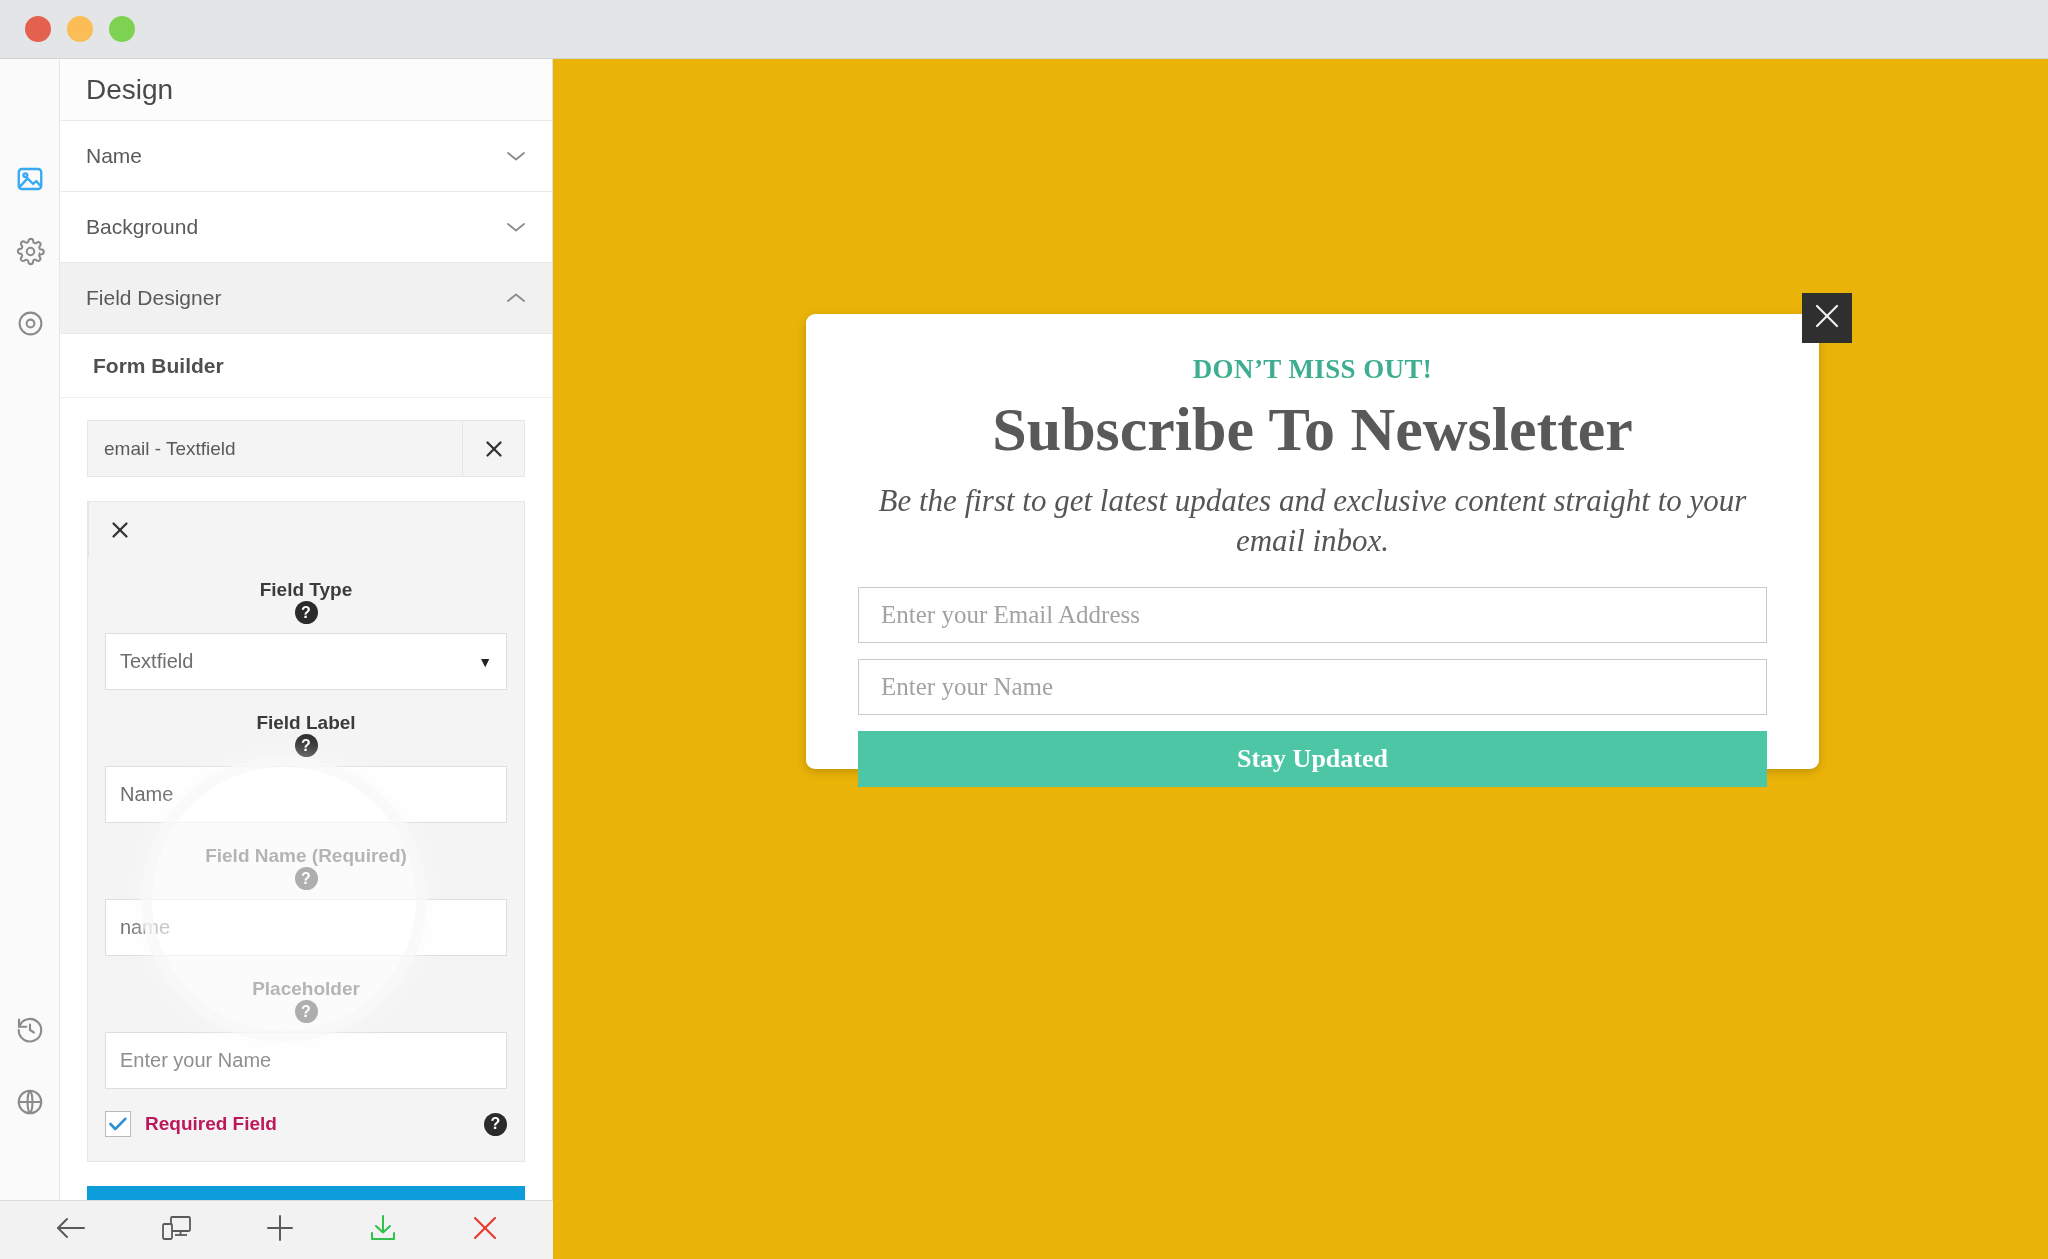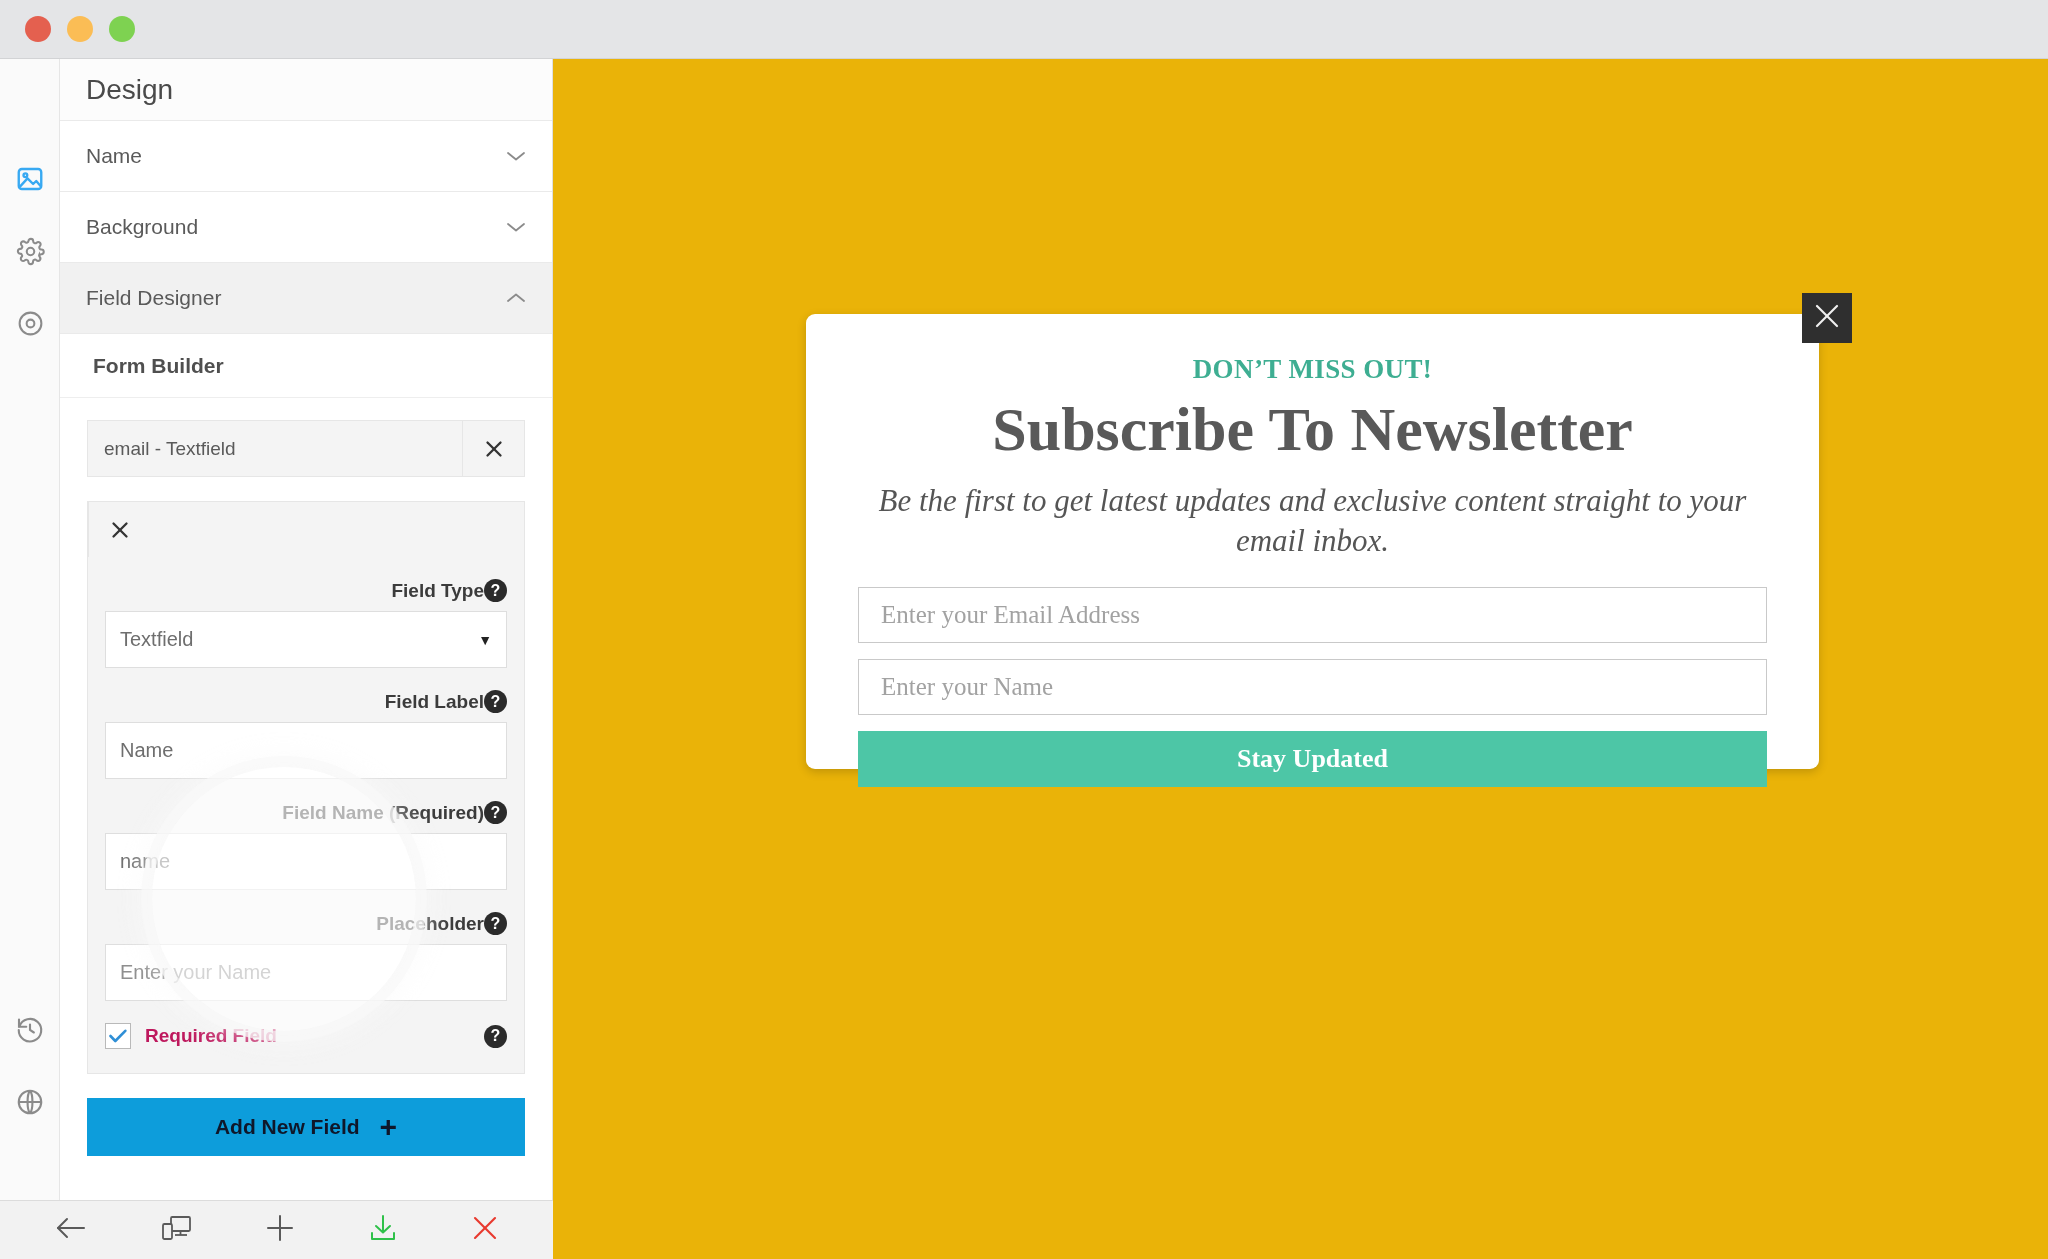--- a/index.html
+++ b/index.html
@@ -120,22 +120,23 @@
     display: flex; align-items: center; justify-content: center;
     border-left: 1px solid #e6e6e6;
     font-size: 24px;
     color: #333333;
     cursor: pointer;
     font-weight: 600;
   }
   .field-body { padding: 22px 17px 24px 17px; }
 
   .prop-label-row {
-    display: flex; align-items: center; justify-content: flex-end;
+    display: flex; align-items: center; justify-content: space-between;
     margin-bottom: 9px;
+    flex-direction: column;
   }
   .prop-label {
     font-size: 19px;
     font-weight: bold;
     color: #3b3b3b;
   }
   .help-icon {
     width: 23px; height: 23px;
     border-radius: 50%;
     background: #2b2b2b;

